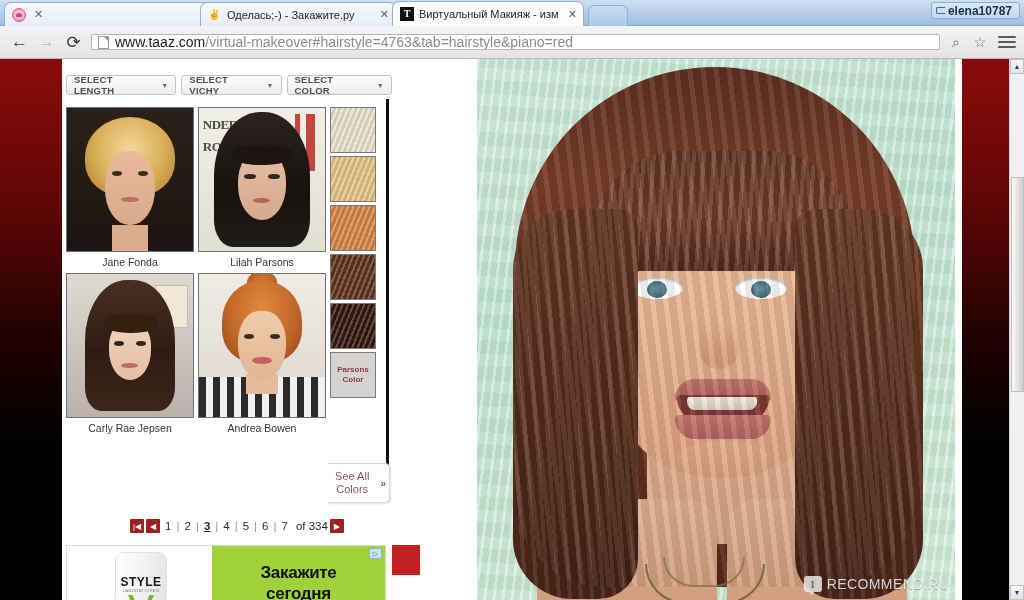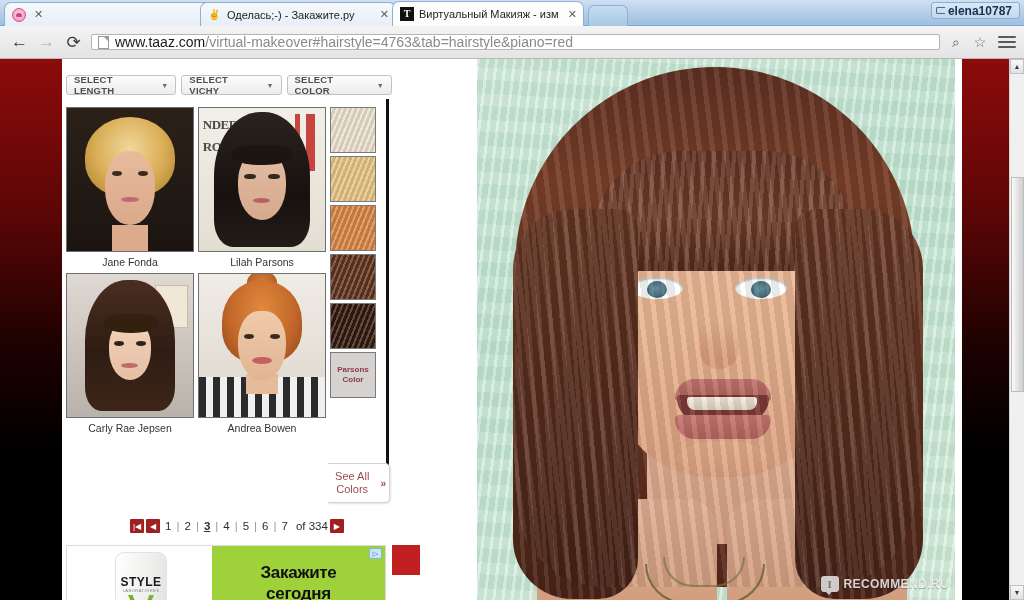--- a/index.html
+++ b/index.html
@@ -420,21 +420,21 @@
     display: flex; align-items: center; justify-content: center;
     font-family: "Liberation Serif", serif; font-weight: bold; font-size: 11px; color: #7a7a7a;
     position: relative;
   }
   .wm-badge::after {
     content: ""; position: absolute; bottom: -3px; left: 4px;
     border-left: 4px solid transparent; border-right: 3px solid transparent;
     border-top: 4px solid #e8e8e8;
   }
   .wm-text {
-    font-size: 12px; font-weight: bold; letter-spacing: .4px; color: #efefef;
+    font-size: 14px; font-weight: normal; letter-spacing: .4px; color: #efefef;
     text-shadow: 0 1px 1px rgba(0,0,0,.35);
   }
 
   
   .scrollbar {
     position: absolute; top: 59px; right: 0; width: 15px; height: 541px;
     background: #f0f0f0; border-left: 1px solid #d4d4d4;
   }
   .sb-arrow {
     position: absolute; left: 0; width: 14px; height: 15px;

